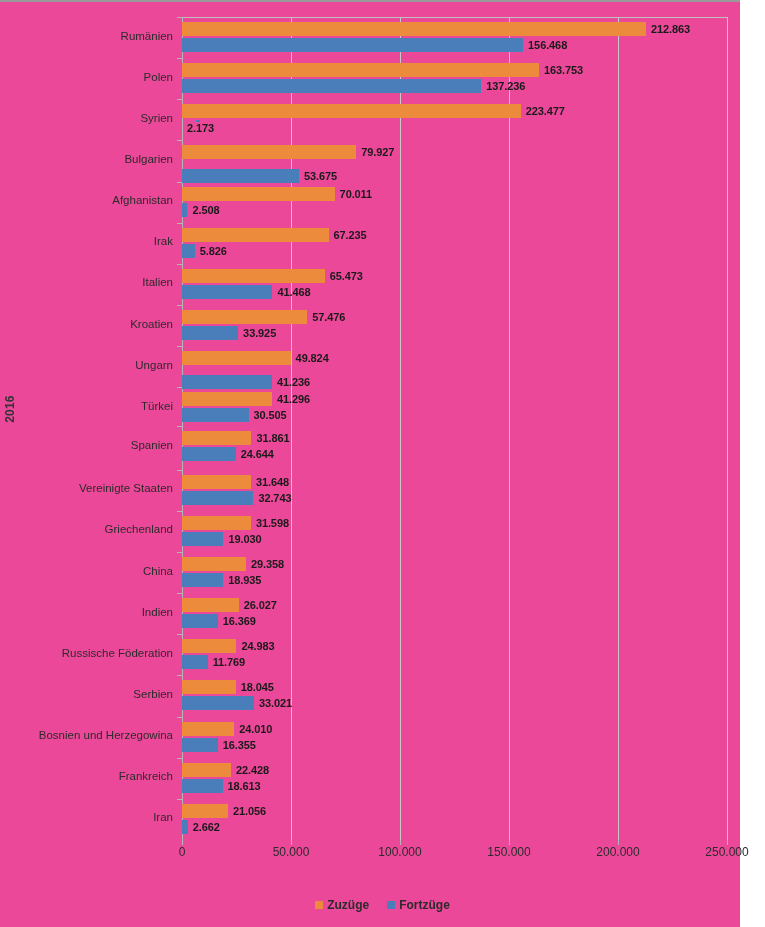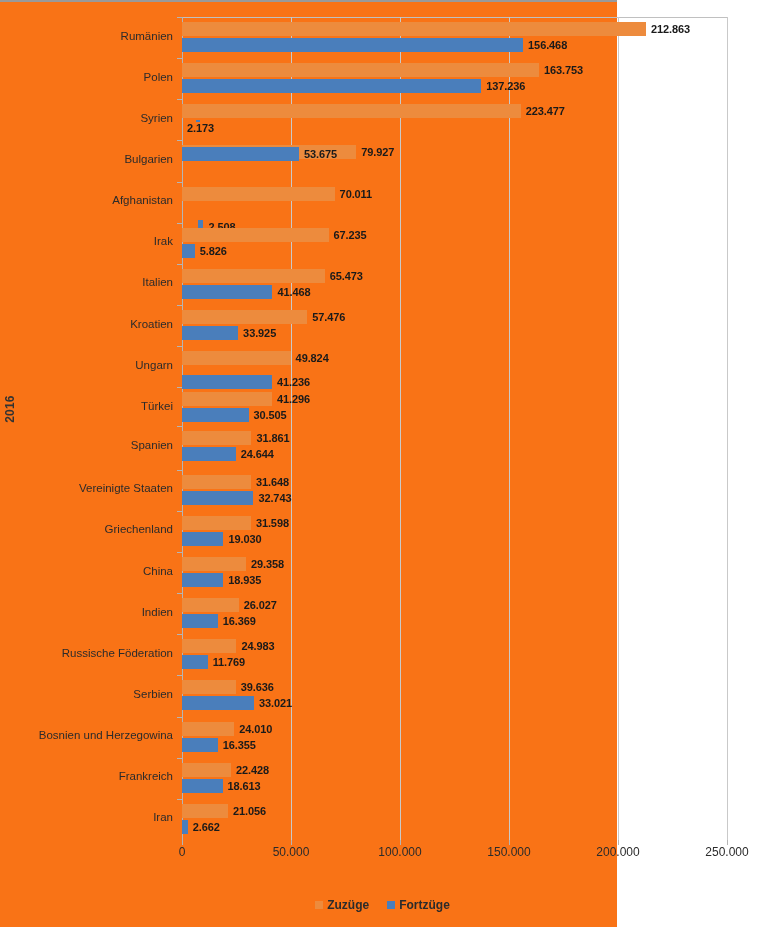--- a/index.html
+++ b/index.html
@@ -9,23 +9,23 @@
   }
   body {
     font-family: "Liberation Sans", sans-serif;
     width: 765px;
     height: 927px;
     overflow: hidden;
   }
 
   #chart-root {
     position: relative;
-    width: 617px;
+    width: 740px;
     height: 927px;
-    background: #f97316;
+    background: #ec4899;
     box-sizing: border-box;
     border-top: 2px solid #9a9a9a;
   }
 
   
   #y-axis-title {
     position: absolute;
     left: -12px;
     top: 400px;
     width: 44px;
@@ -219,33 +219,33 @@
             <span class="bar-value">2.173</span>
           </div>
         </div>
         <div class="row" style="top: 123.45px; height: 41.15px;">
           <div class="tick"></div>
           <div class="cat-label" style="top: 12.575px;">Bulgarien</div>
           <div class="bar-wrap" style="top: 5px;">
             <div class="bar" style="width: 174.241px; background: rgb(237, 139, 61);"></div>
             <span class="bar-value">79.927</span>
           </div>
-          <div class="bar-wrap" style="top: 7px;">
+          <div class="bar-wrap" style="top: 29px;">
             <div class="bar" style="width: 117.011px; background: rgb(74, 126, 187);"></div>
             <span class="bar-value">53.675</span>
           </div>
         </div>
         <div class="row" style="top: 164.6px; height: 41.15px;">
           <div class="tick"></div>
           <div class="cat-label" style="top: 12.575px;">Afghanistan</div>
           <div class="bar-wrap" style="top: 5px;">
             <div class="bar" style="width: 152.624px; background: rgb(237, 139, 61);"></div>
             <span class="bar-value">70.011</span>
           </div>
-          <div class="bar-wrap" style="top: 38px; margin-left: 16px;">
+          <div class="bar-wrap" style="top: 21px;">
             <div class="bar" style="width: 5.46744px; background: rgb(74, 126, 187);"></div>
             <span class="bar-value">2.508</span>
           </div>
         </div>
         <div class="row" style="top: 205.75px; height: 41.15px;">
           <div class="tick"></div>
           <div class="cat-label" style="top: 12.575px;">Irak</div>
           <div class="bar-wrap" style="top: 5px;">
             <div class="bar" style="width: 146.572px; background: rgb(237, 139, 61);"></div>
             <span class="bar-value">67.235</span>
@@ -373,21 +373,21 @@
           <div class="bar-wrap" style="top: 21px;">
             <div class="bar" style="width: 25.6564px; background: rgb(74, 126, 187);"></div>
             <span class="bar-value">11.769</span>
           </div>
         </div>
         <div class="row" style="top: 658.4px; height: 41.15px;">
           <div class="tick"></div>
           <div class="cat-label" style="top: 12.575px;">Serbien</div>
           <div class="bar-wrap" style="top: 5px;">
             <div class="bar" style="width: 53.6629px; background: rgb(237, 139, 61);"></div>
-            <span class="bar-value">39.636</span>
+            <span class="bar-value">18.045</span>
           </div>
           <div class="bar-wrap" style="top: 21px;">
             <div class="bar" style="width: 71.9858px; background: rgb(74, 126, 187);"></div>
             <span class="bar-value">33.021</span>
           </div>
         </div>
         <div class="row" style="top: 699.55px; height: 41.15px;">
           <div class="tick"></div>
           <div class="cat-label" style="top: 12.575px;">Bosnien und Herzegowina</div>
           <div class="bar-wrap" style="top: 5px;">

